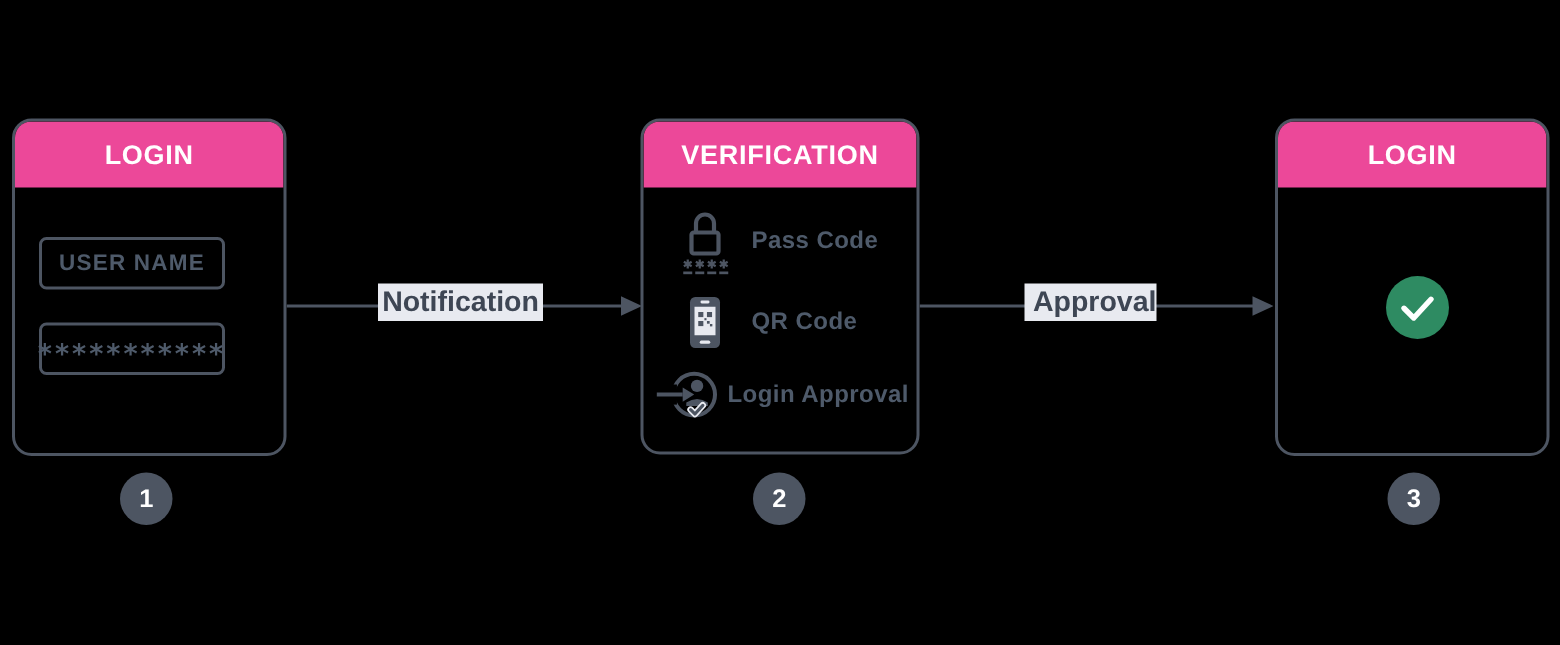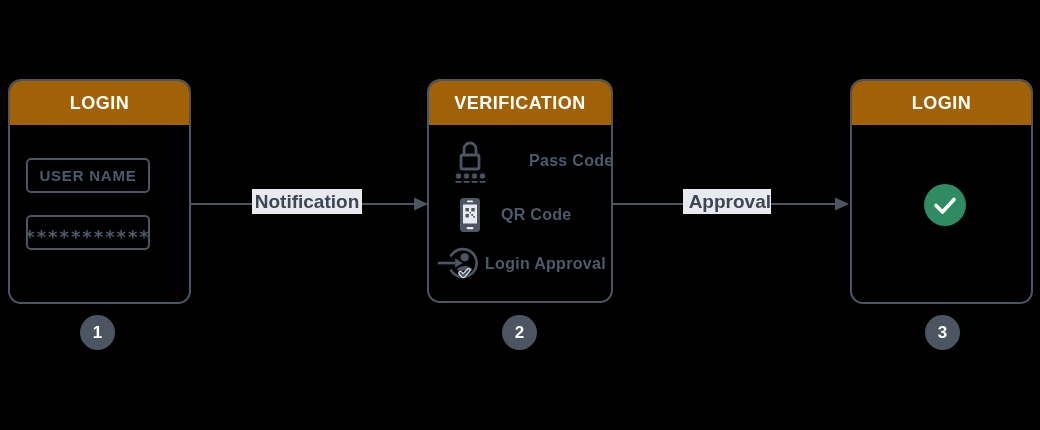--- a/index.html
+++ b/index.html
@@ -21,21 +21,21 @@
     top: 79px;
     height: 225px;
     border: 2px solid #4d5562;
     border-radius: 13px;
     box-sizing: border-box;
     background: transparent;
     overflow: hidden;
   }
   .panel-header {
     height: 44px;
-    background: #a16207;
+    background: #ec4899;
     color: #ffffff;
     font-size: 18px;
     font-weight: bold;
     letter-spacing: 0.5px;
     line-height: 44px;
     text-align: center;
   }
   #login-panel  { left: 8px;   width: 183px; }
   #verification-panel { left: 427px; width: 186px; height: 224px; }
   #access-panel { left: 850px; width: 183px; }
@@ -83,21 +83,21 @@
     flex: none;
   }
   .v-label {
     color: #4e5a6a;
     font-size: 16px;
     font-weight: 600;
     letter-spacing: 0.3px;
     margin-left: 8px;
     white-space: nowrap;
   }
-  #v-row-1 { top: 54px;  height: 52px; gap: 28px; }
+  #v-row-1 { top: 54px;  height: 52px; }
   #v-row-2 { top: 112px; height: 44px; }
   #v-row-3 { top: 160px; height: 46px; left: 6px; }
   #v-row-3 .v-label { margin-left: 4px; }
 
   
   .check-circle {
     position: absolute;
     left: 72px;
     top: 103px;
   }

